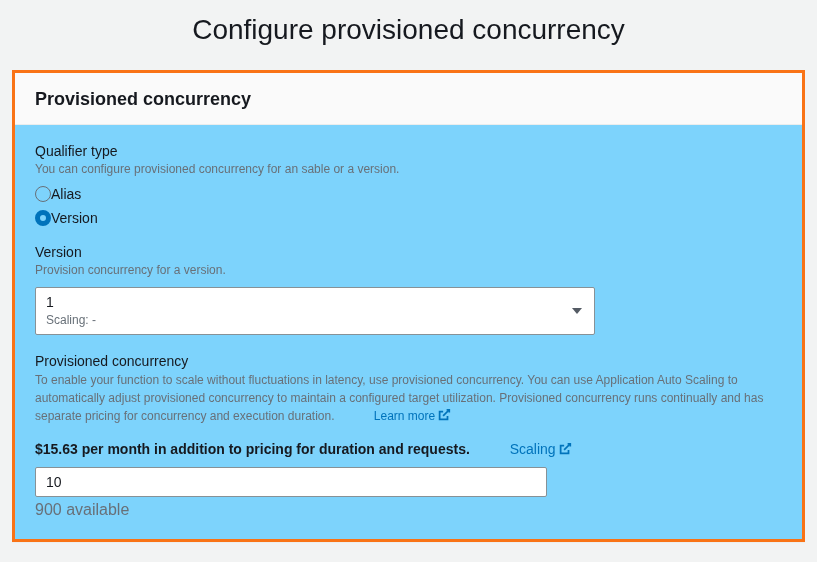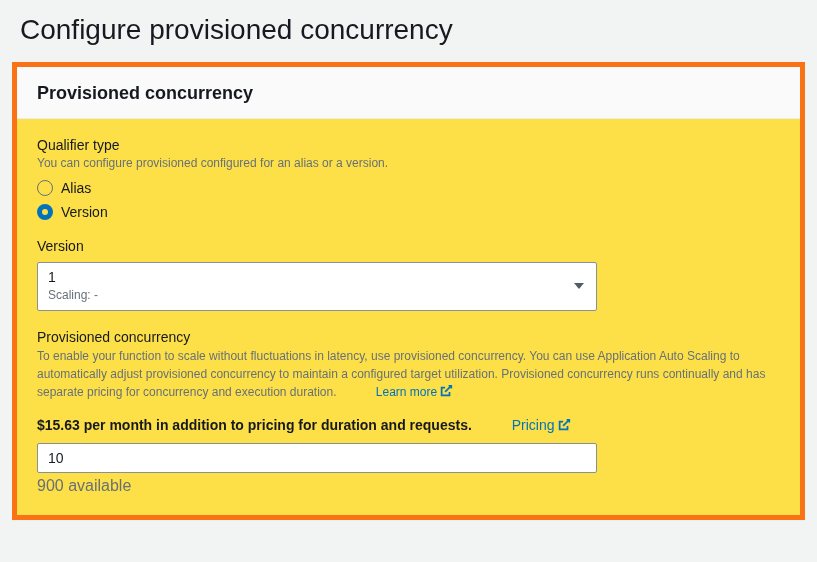--- a/index.html
+++ b/index.html
@@ -8,25 +8,26 @@
       font-family: "Amazon Ember", "Helvetica Neue", Helvetica, Arial, sans-serif;
       color: #16191f;
       font-size: 14px;
       padding: 0;
     }
     .page-title {
       font-size: 28px;
       font-weight: 400;
       padding: 14px 20px 16px 20px;
       color: #16191f;
+      text-align: center;
     }
     .panel {
-      background: #fde047;
-      border: 5px solid #f97316;
-      margin: 0 12px 12px 12px;
+      background: #7dd3fc;
+      border: 3px solid #f97316;
+      margin: 8px 12px 12px 12px;
       box-shadow: 0 1px 1px rgba(0,0,0,0.02);
     }
     .panel-header {
       padding: 16px 20px 14px 20px;
       border-bottom: 1px solid #eaeded;
       background: #fafafa;
     }
     .panel-header h2 {
       font-size: 18px;
       font-weight: 700;
@@ -42,21 +43,20 @@
       margin-bottom: 2px;
     }
     .field-hint {
       font-size: 12px;
       color: #687078;
       line-height: 1.4;
     }
     .radio-row {
       display: flex;
       align-items: center;
-      gap: 8px;
       margin-top: 8px;
       cursor: pointer;
     }
     .radio {
       width: 16px;
       height: 16px;
       border: 1px solid #687078;
       border-radius: 50%;
       position: relative;
       flex-shrink: 0;
@@ -107,21 +107,21 @@
       font-size: 14px;
       font-weight: 700;
       color: #16191f;
       margin-top: 14px;
     }
     .price-line a { font-weight: 400; }
     .text-input {
       margin-top: 8px;
       border: 1px solid #879196;
       border-radius: 2px;
-      width: 560px;
+      width: 512px;
       max-width: 100%;
       padding: 6px 10px;
       font-size: 14px;
       color: #16191f;
       font-family: inherit;
     }
     .below-hint {
       font-size: 16px;
       color: #687078;
       margin-top: 4px;
@@ -133,53 +133,54 @@
 <h1 class="page-title">Configure provisioned concurrency</h1>
 
 <div class="panel">
   <div class="panel-header">
     <h2>Provisioned concurrency</h2>
   </div>
   <div class="panel-body">
 
     <div class="field-group">
       <div class="field-label">Qualifier type</div>
-      <div class="field-hint">You can configure provisioned configured for an alias or a version.</div>
+      <div class="field-hint">You can configure provisioned concurrency for an sable or a version.</div>
 
       <div class="radio-row">
         <span class="radio"></span>
         <span>Alias</span>
       </div>
       <div class="radio-row">
         <span class="radio selected"></span>
         <span>Version</span>
       </div>
     </div>
 
     <div class="field-group">
       <div class="field-label">Version</div>
+      <div class="field-hint">Provision concurrency for a version.</div>
       <div class="select-box">
         <div class="select-value">1</div>
         <div class="select-meta">Scaling: -</div>
         <span class="select-caret"></span>
       </div>
     </div>
 
     <div class="field-group" style="margin-bottom:0;">
       <div class="field-label">Provisioned concurrency</div>
       <div class="desc-block">
         <span>To enable your function to scale without fluctuations in latency, use provisioned concurrency. You can use Application Auto Scaling to automatically adjust provisioned concurrency to maintain a configured target utilization. Provisioned concurrency runs continually and has separate pricing for concurrency and execution duration. </span><a href="#" class="link"><span>Learn more</span><span class="external-icon"><svg width="14" height="14" viewBox="0 0 16 16" fill="none" stroke="#0073bb" stroke-width="2">
                 <path d="M11 2h3v3"></path>
                 <path d="M7 9l7-7"></path>
                 <path d="M12 9v4H3V4h4"></path>
               </svg></span></a>
       </div>
 
       <div class="price-line">
-        <span>$15.63 per month in addition to pricing for duration and requests. </span><a href="#" class="link"><span>Pricing</span><span class="external-icon"><svg width="14" height="14" viewBox="0 0 16 16" fill="none" stroke="#0073bb" stroke-width="2">
+        <span>$15.63 per month in addition to pricing for duration and requests. </span><a href="#" class="link"><span>Scaling</span><span class="external-icon"><svg width="14" height="14" viewBox="0 0 16 16" fill="none" stroke="#0073bb" stroke-width="2">
                 <path d="M11 2h3v3"></path>
                 <path d="M7 9l7-7"></path>
                 <path d="M12 9v4H3V4h4"></path>
               </svg></span></a>
       </div>
 
       <input class="text-input" type="text" value="10" style="">
       <div class="below-hint">900 available</div>
     </div>
 

